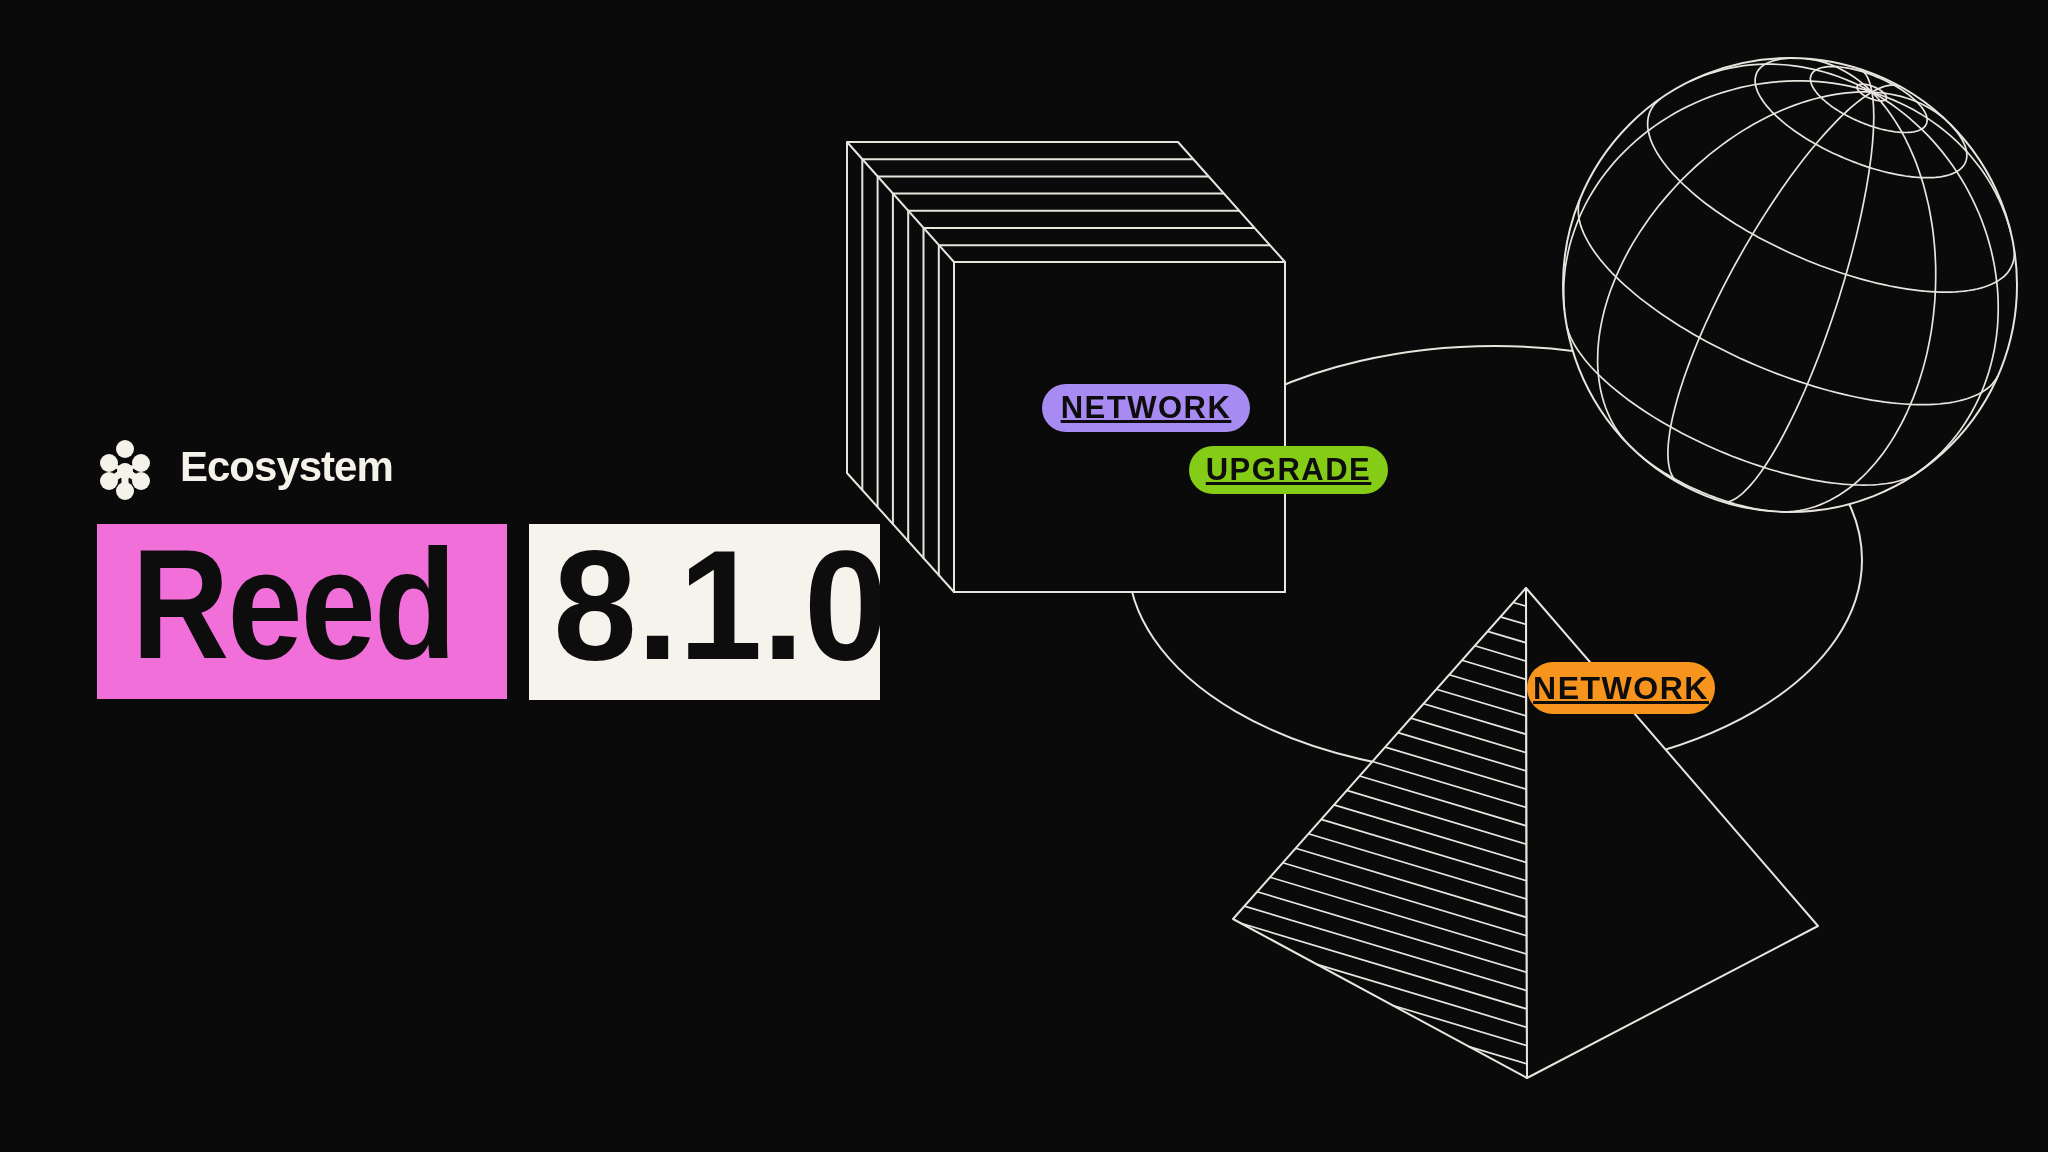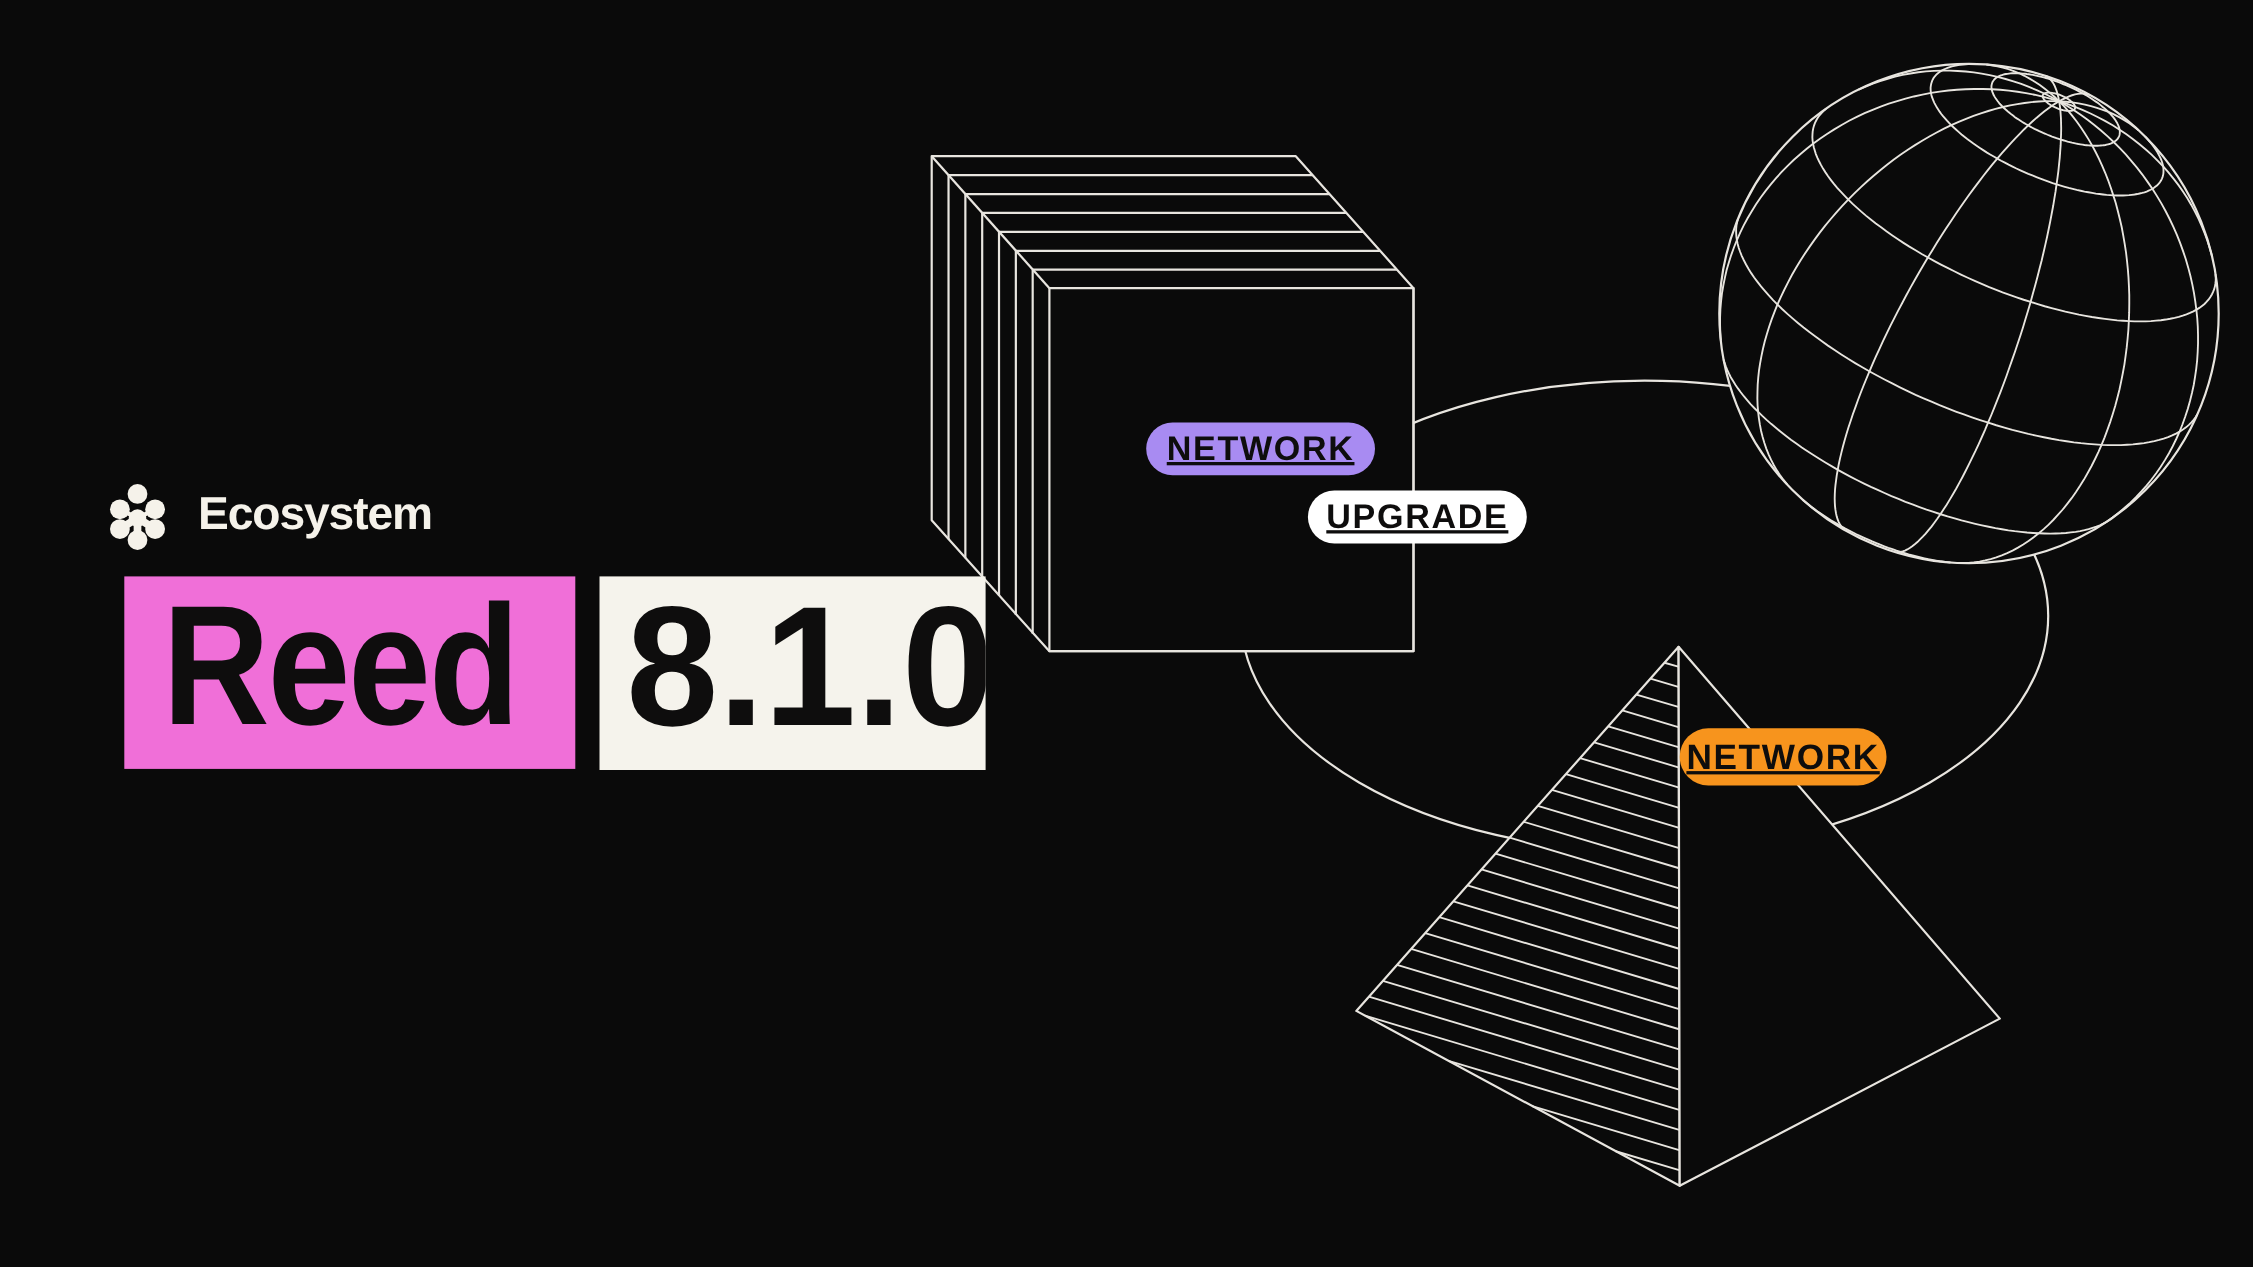--- a/index.html
+++ b/index.html
@@ -14,21 +14,20 @@
     display:flex;align-items:flex-start;
   }
   .brand-text{
     position:absolute;left:82px;top:5px;
     font-size:42px;font-weight:700;letter-spacing:-1px;white-space:nowrap;
   }
   .block{
     position:absolute;display:flex;align-items:center;
     font-weight:700;font-size:155px;line-height:1;
     overflow:hidden;
-    margin-left:16px;
   }
   .block span{display:inline-block;transform-origin:left center;padding-bottom:14px;}
   .block-name{left:97px;top:524px;width:410px;height:175px;}
   .block-name span{transform:scaleX(.87);padding-left:40px;letter-spacing:-2px;}
   .block-version{left:529px;top:524px;width:351px;height:176px;}
   .block-version span{transform:scaleX(.97);padding-left:25px;letter-spacing:0px;}
   .pill{
     position:absolute;display:flex;align-items:center;justify-content:center;
     border-radius:999px;font-weight:700;letter-spacing:1.5px;white-space:nowrap;text-decoration:underline;
   }
@@ -137,18 +136,18 @@
 <div class="block block-name" style="background: rgb(240, 111, 216); color: rgb(14, 13, 13);">
   <span>Reed</span>
 </div>
 <div class="block block-version" style="background: rgb(245, 243, 236); color: rgb(14, 13, 13);">
   <span>8.1.0</span>
 </div>
 
 <div class="pill pill-network" style="background: rgb(168, 139, 242); color: rgb(14, 13, 13);">
   <span>NETWORK</span>
 </div>
-<div class="pill pill-upgrade" style="background: #ffffff; color: rgb(14, 13, 13);">
+<div class="pill pill-upgrade" style="background: #84cc16; color: rgb(14, 13, 13);">
   <span>UPGRADE</span>
 </div>
 <div class="pill pill-powpeg" style="background: rgb(247, 148, 29); color: rgb(14, 13, 13);">
   <span>NETWORK</span>
 </div>
 
 </body></html>

